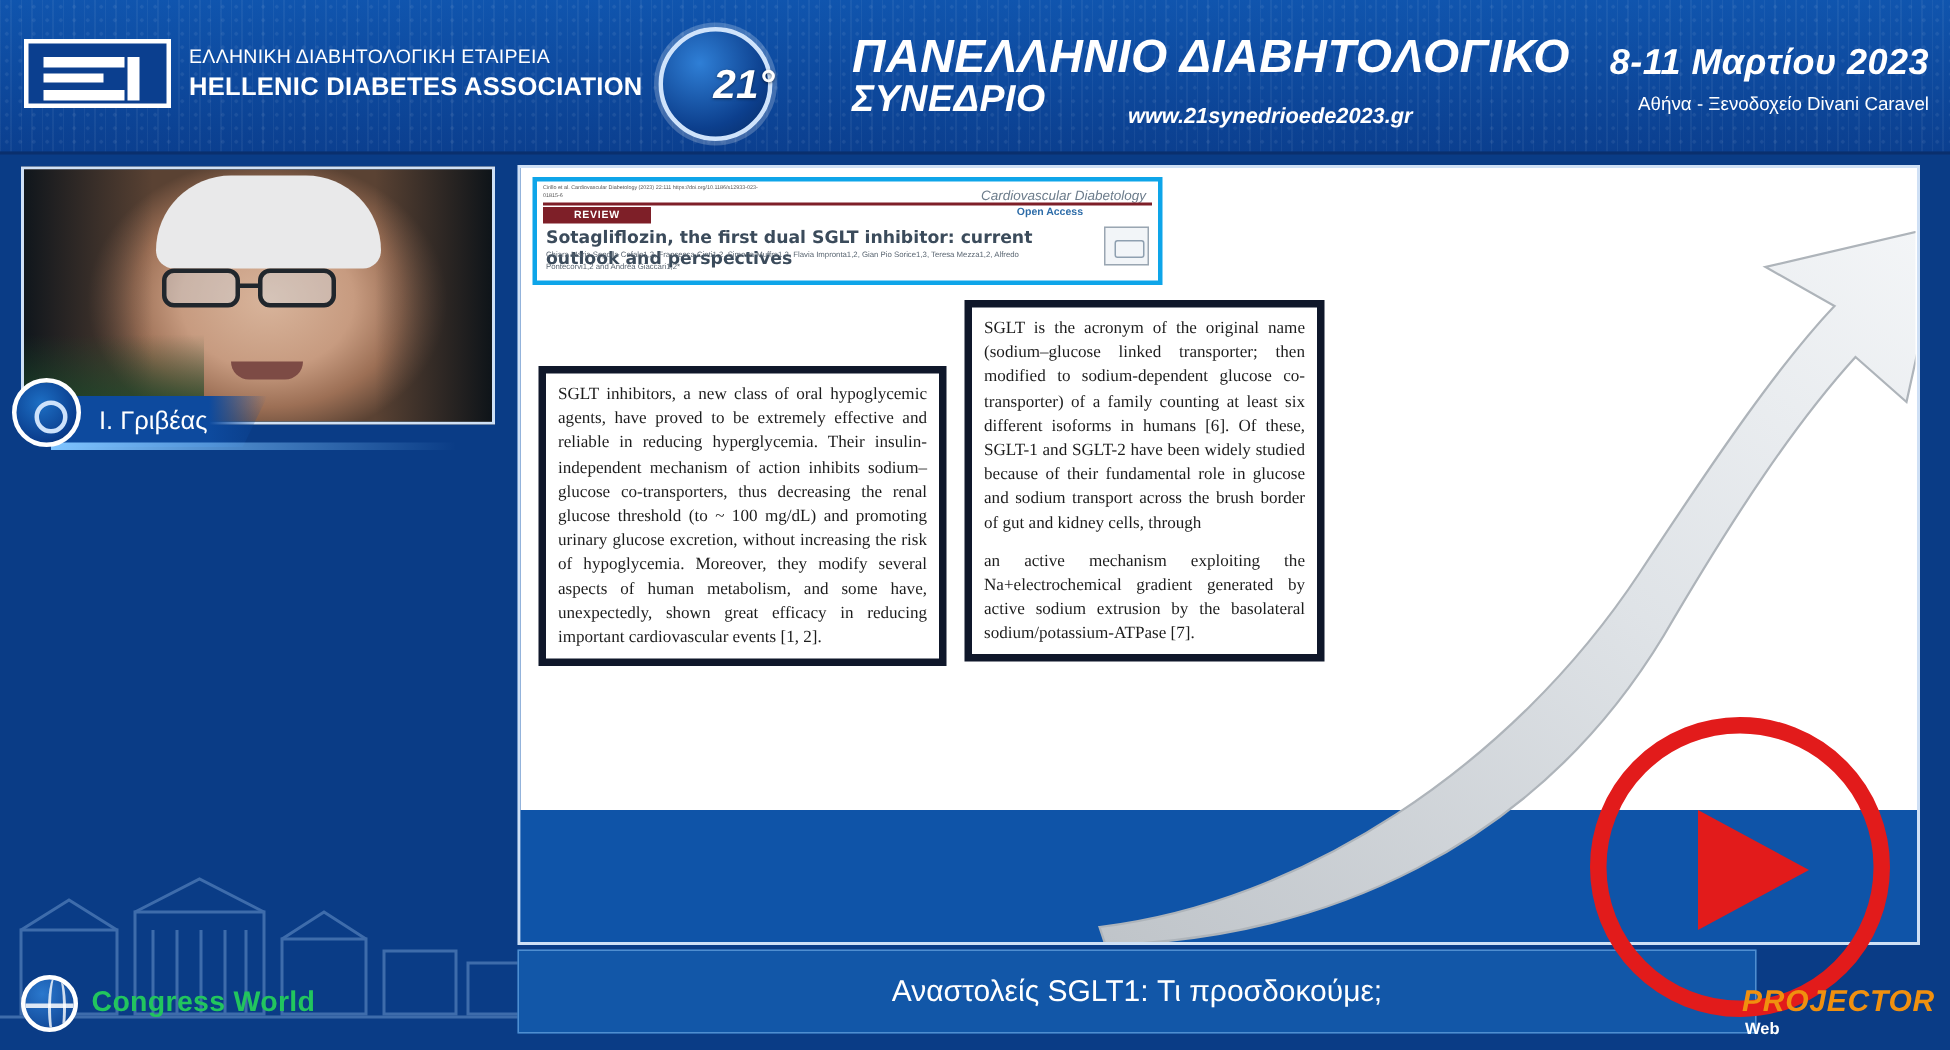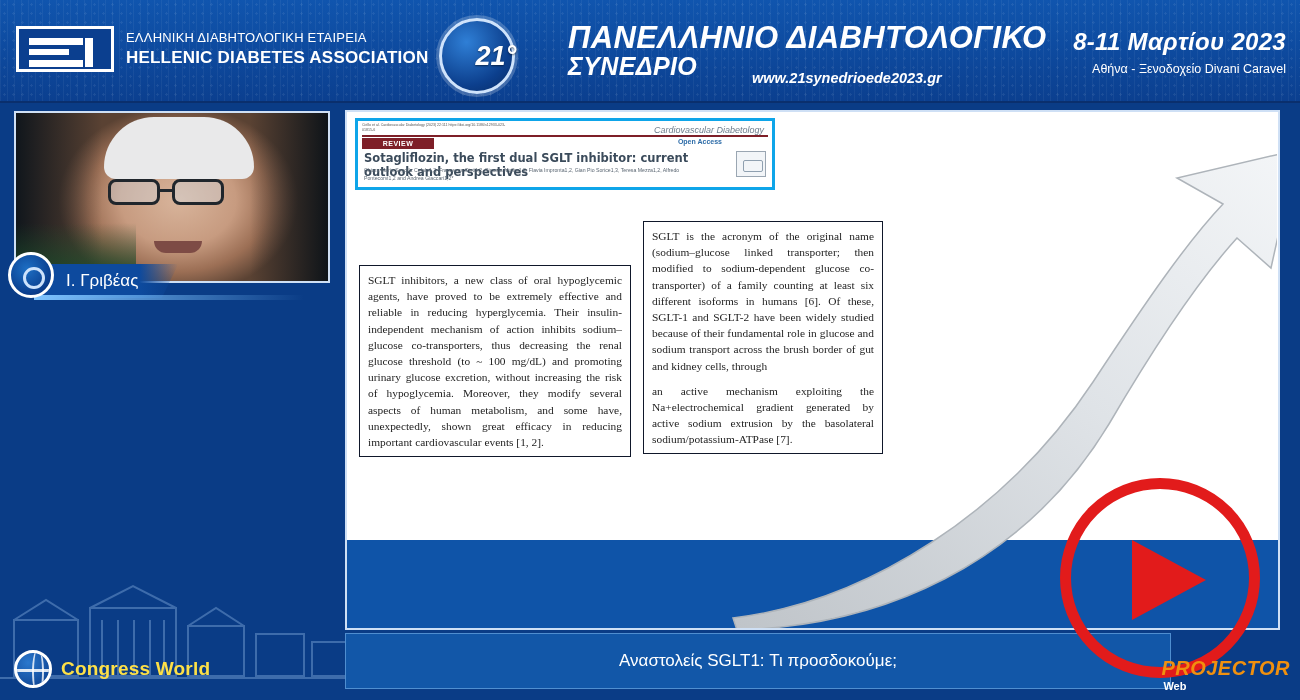--- a/index.html
+++ b/index.html
@@ -234,41 +234,40 @@
 
   
   #arrow-svg {
     position: absolute; left: 190px; top: 20px; width: 740px; height: 500px;
   }
 
   
   .txtcol {
     position: absolute;
     background: #ffffff;
-    border: 1px solid #0f172a;
+    border: 5px solid #0f172a;
     padding: 6px 8px;
     font-family: "Liberation Serif", serif;
     font-size: 11.4px;
     line-height: 1.42;
     color: #1d1d1d;
     text-align: justify;
-    margin-top: 21px;
   }
   #col-left  { left: 12px; top: 132px; width: 272px; }
   #col-right { left: 296px; top: 88px; width: 240px; }
   #col-right p + p { margin-top: 9px; text-indent: 0; }
 
   
   #caption-bar {
     position: absolute; left: 345px; top: 633px;
     width: 826px; height: 56px;
     background: #1257a8;
     border: 1px solid #4f8ed0;
     display: flex; align-items: center; justify-content: center;
-    color: #ffffff; font-size: 17px;
+    color: #ffffff; font-size: 20px;
   }
 
   
   #play-overlay {
     position: absolute; left: 1060px; top: 478px;
     width: 200px; height: 200px;
   }
   #play-ring {
     position: absolute; inset: 0; border-radius: 50%;
     border: 11px solid #e21b1b;
@@ -292,21 +291,21 @@
     background: radial-gradient(circle at 35% 30%, #2a78cd, #0b3d8c);
     position: relative; overflow: hidden;
   }
   #cw-globe::before {
     content:""; position:absolute; left:-4px; top: 16px; width: 46px; height: 3px; background:#fff; opacity:.85;
   }
   #cw-globe::after {
     content:""; position:absolute; left: 15px; top: -4px; width: 8px; height: 46px;
     border-left: 2px solid #fff; border-right: 2px solid #fff; opacity:.8; border-radius: 50%;
   }
-  #cw-text .cw1 { color:#fde047; font-size: 19px; font-weight: bold; letter-spacing:.2px;}
+  #cw-text .cw1 { color:#22c55e; font-size: 19px; font-weight: bold; letter-spacing:.2px;}
   #cw-text .cw2 { color:#cfe0f5; font-size: 9.5px; letter-spacing: 2px; }
 
   
   #projector-logo {
     position: absolute; right: 10px; bottom: 8px; text-align: left;
   }
   #projector-logo .p1 {
     color: #f0900f; font-size: 20px; font-weight: bold; font-style: italic; letter-spacing: .5px;
   }
   #projector-logo .p2 {

